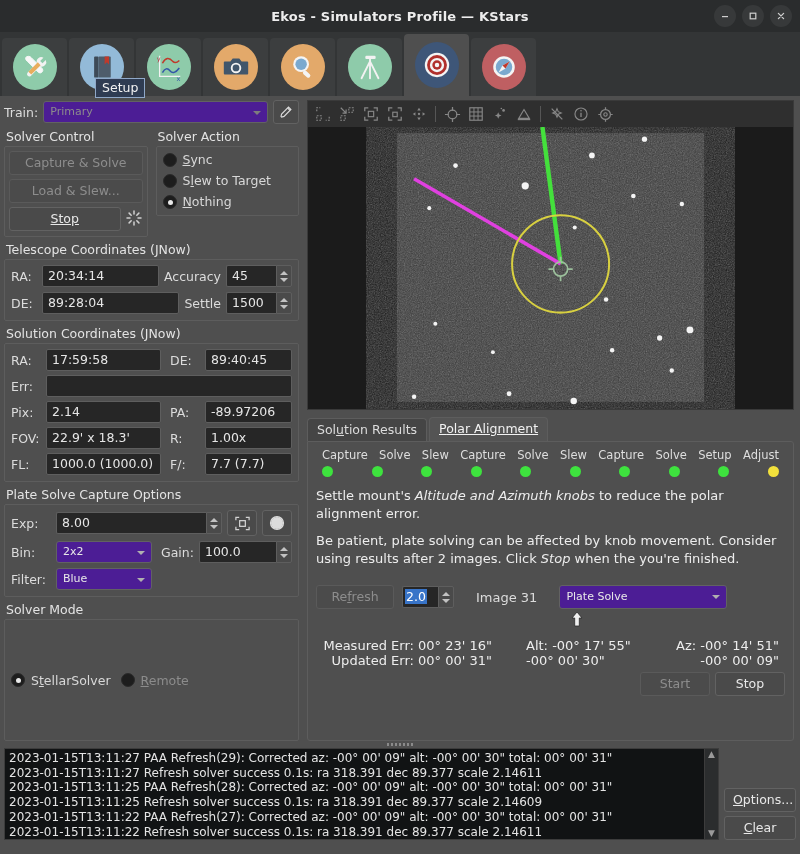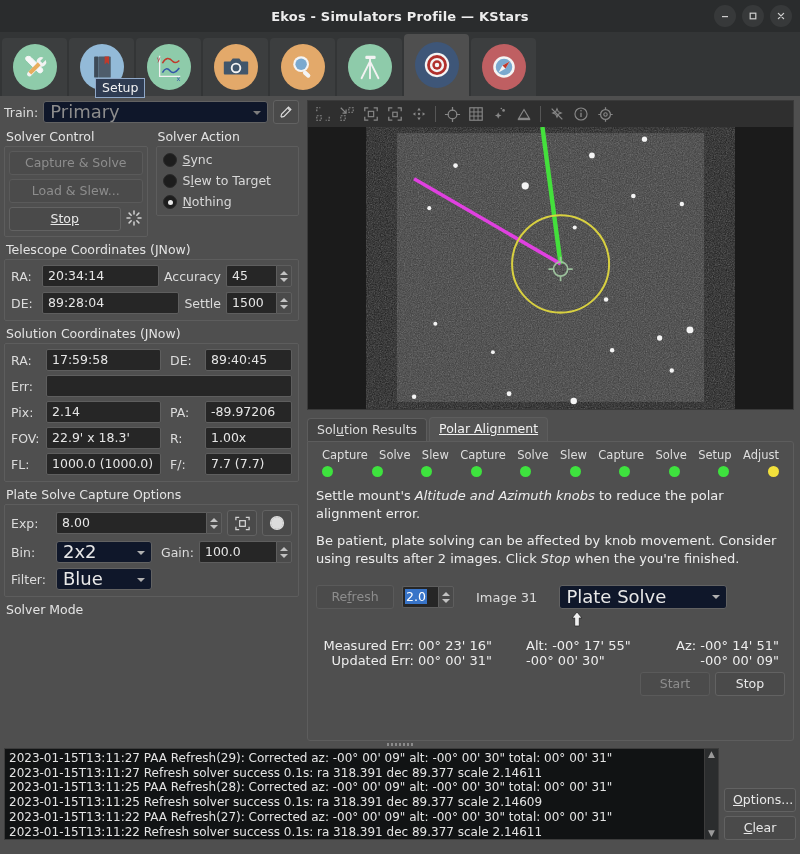--- a/index.html
+++ b/index.html
@@ -58,22 +58,22 @@
     overflow: hidden; white-space: nowrap;
   }
   .btn {
     background: #4a4a4a; border: 1px solid #626262; border-radius: 3px; color: #e8e8e8;
     height: 24px; line-height: 22px; text-align: center; font-size: 12.5px; padding: 0 8px;
   }
   .btn.disabled { color: #8d8d8d; background: #4b4b4b; border-color: #5a5a5a; }
   .u { text-decoration: underline; }
 
   .combo {
-    background: #0f172a; border: 1px solid #626262; border-radius: 3px; color: #e8e8e8;
-    height: 22px; line-height: 20px; font-size: 18px; padding: 0 18px 8px 6px; position: relative;
+    background: #4c1d95; border: 1px solid #626262; border-radius: 3px; color: #e8e8e8;
+    height: 22px; line-height: 20px; font-size: 11px; padding: 0 18px 8px 6px; position: relative;
     white-space: nowrap; overflow: hidden;
   }
   .combo.disabled { color: #8c8c8c; }
   .combo:after {
     content: ""; position: absolute; right: 6px; top: 9px;
     border-left: 4px solid transparent; border-right: 4px solid transparent; border-top: 4px solid #b0b0b0;
   }
   .combo.disabled:after { border-top-color: #7d7d7d; }
 
   .spin { display: flex; align-items: stretch; }
@@ -421,20 +421,32 @@
         </div>
         <div class="row">
           <span class="lbl" style="width:40px">Filter:</span>
           <div class="combo" style="width:96px">
             <span>Blue</span>
           </div>
         </div>
       </div>
 
       <div class="grouplabel">Solver Mode</div>
+      <div class="groupbox" style="flex:1;display:flex;align-items:center;padding:5px 6px;">
+        <div class="row" style="gap:10px">
+          <div class="radio">
+            <span class="rdot sel"></span>
+            <span>S<span class="u">t</span>ellarSolver</span>
+          </div>
+          <div class="radio">
+            <span class="rdot"></span>
+            <span style="color:#8c8c8c"><span class="u">R</span>emote</span>
+          </div>
+        </div>
+      </div>
     </div>
 
     <div class="rightpane">
 
       <div class="viewer">
         <div class="vtoolbar">
           <span class="vicon">
             <svg width="16" height="16" viewBox="0 0 18 18">
                 <path d="M2 6 V2 H6 M16 12 V16 H12" fill="none" stroke="#cfcfcf" stroke-width="1.3" stroke-dasharray="2 1.4"></path>
                 <rect x="2" y="11" width="5" height="5" fill="none" stroke="#cfcfcf" stroke-width="1.2" stroke-dasharray="2 1.4"></rect>

